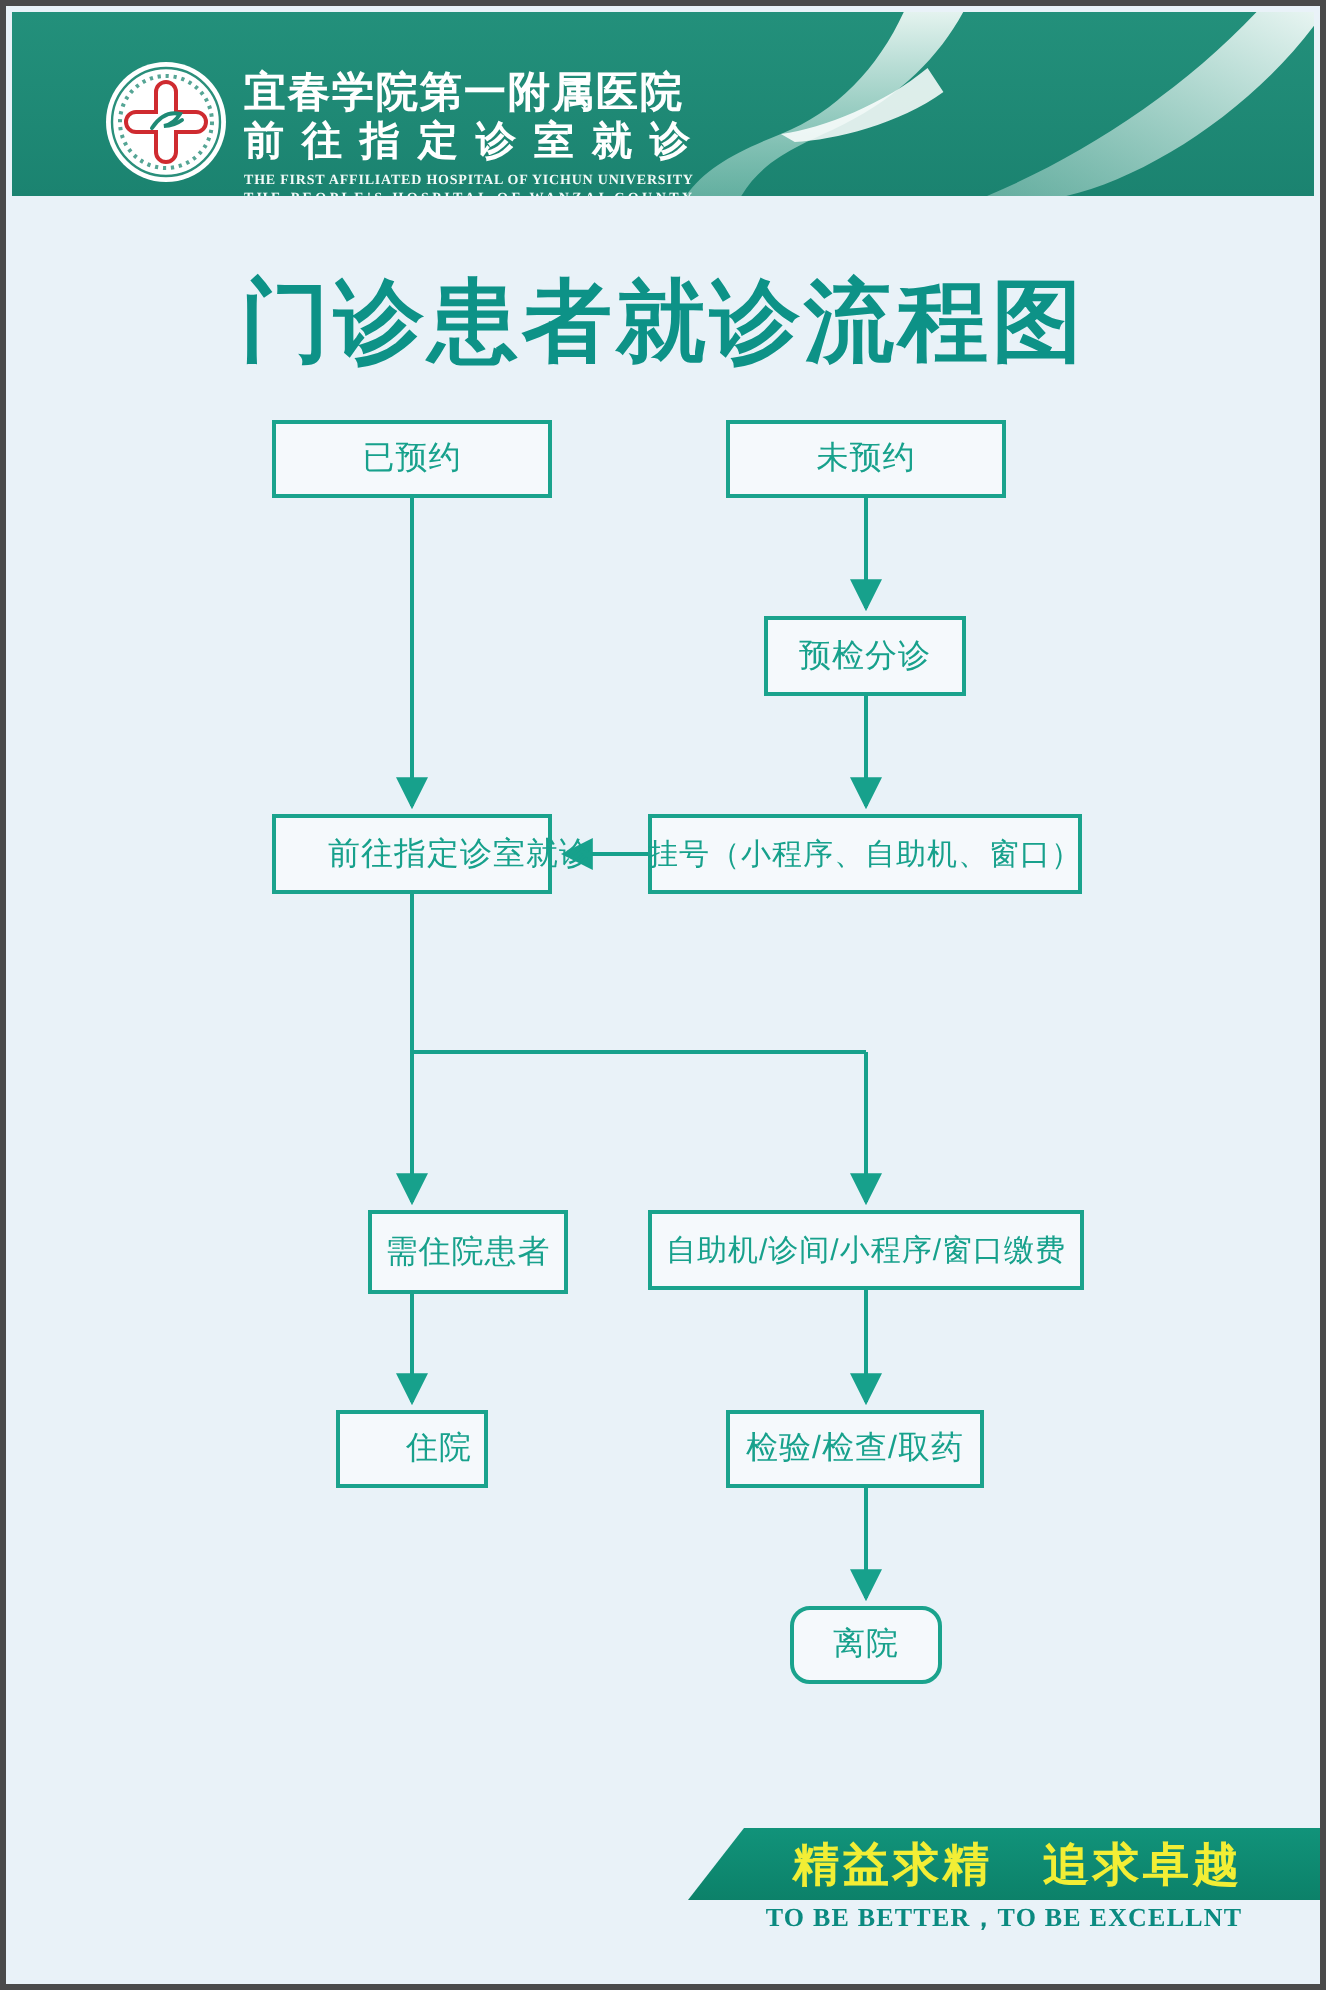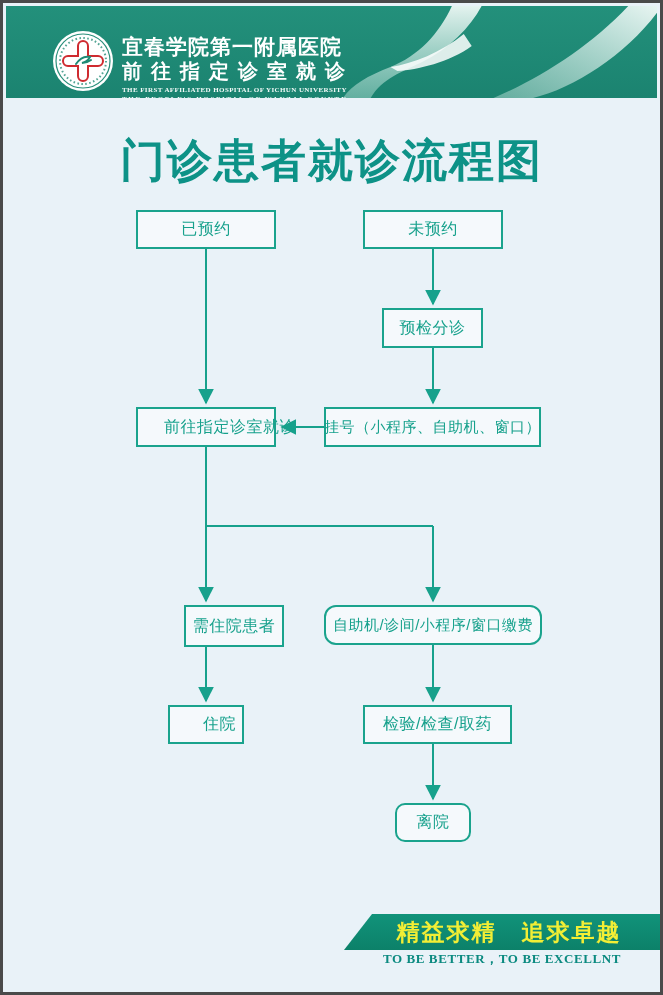--- a/index.html
+++ b/index.html
@@ -88,23 +88,23 @@
       <path d="M430 741 L430 796" marker-end="url(#arr)"></path>
     </g>
   </svg>
 
   <div class="node" style="left:133px;top:207px;width:140px;height:39px;">已预约</div>
   <div class="node" style="left:360px;top:207px;width:140px;height:39px;">未预约</div>
   <div class="node" style="left:379px;top:305px;width:101px;height:40px;">预检分诊</div>
   <div class="node" style="left:133px;top:404px;width:140px;height:40px;padding-left:48px;">前往指定诊室就诊</div>
   <div class="node" style="left:321px;top:404px;width:217px;height:40px;font-size:15px;">挂号（小程序、自助机、窗口）</div>
   <div class="node" style="left:153px;top:602px;width:100px;height:42px;margin-left:28px;">需住院患者</div>
-  <div class="node" style="left:321px;top:602px;width:218px;height:40px;font-size:15px;border-radius:12px;">自助机/诊间/小程序/窗口缴费</div>
+  <div class="node" style="left:321px;top:602px;width:218px;height:40px;font-size:15px;">自助机/诊间/小程序/窗口缴费</div>
   <div class="node" style="left:165px;top:702px;width:76px;height:39px;padding-left:27px;">住院</div>
-  <div class="node" style="left:360px;top:702px;width:149px;height:39px;">检验/检查/取药</div>
+  <div class="node" style="left:360px;top:702px;width:129px;height:39px;">检验/检查/取药</div>
   <div class="node" style="left:392px;top:800px;width:76px;height:39px;border-radius:10px;">离院</div>
 
   <div class="band">
     <div class="motto-cn">精益求精　追求卓越</div>
   </div>
   <div class="motto-en">TO BE BETTER，TO BE EXCELLNT</div>
 
 </div>
 
 </body></html>

